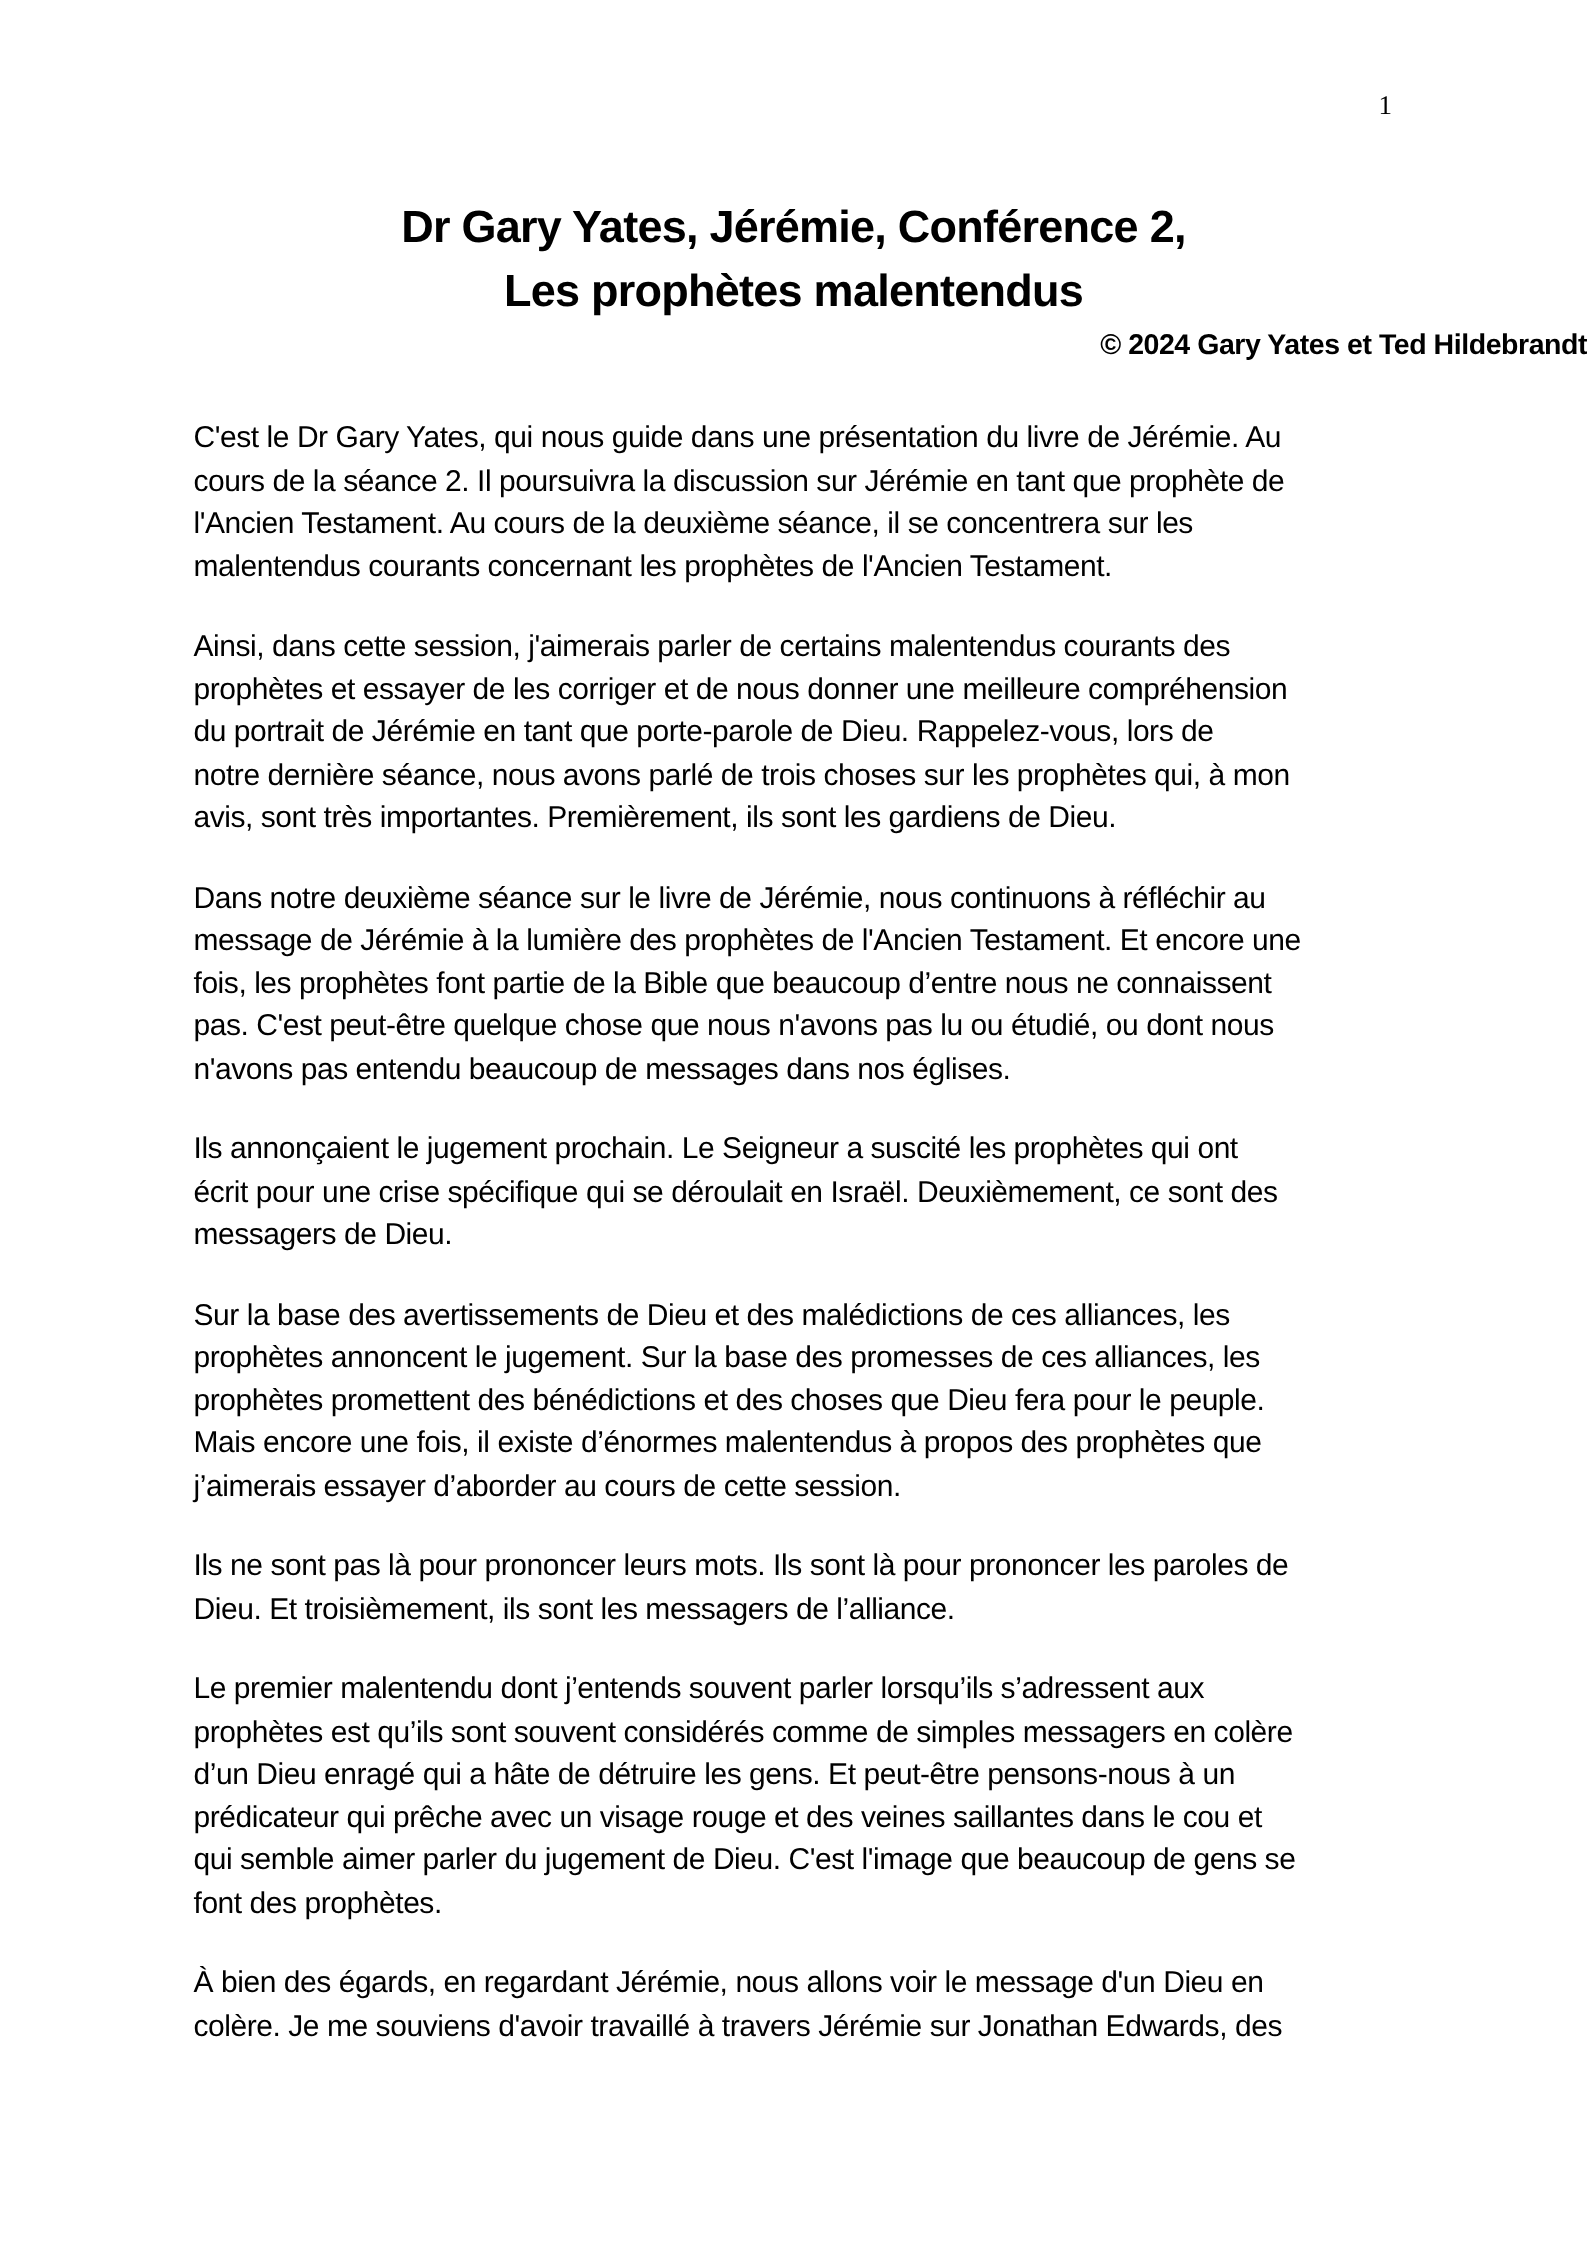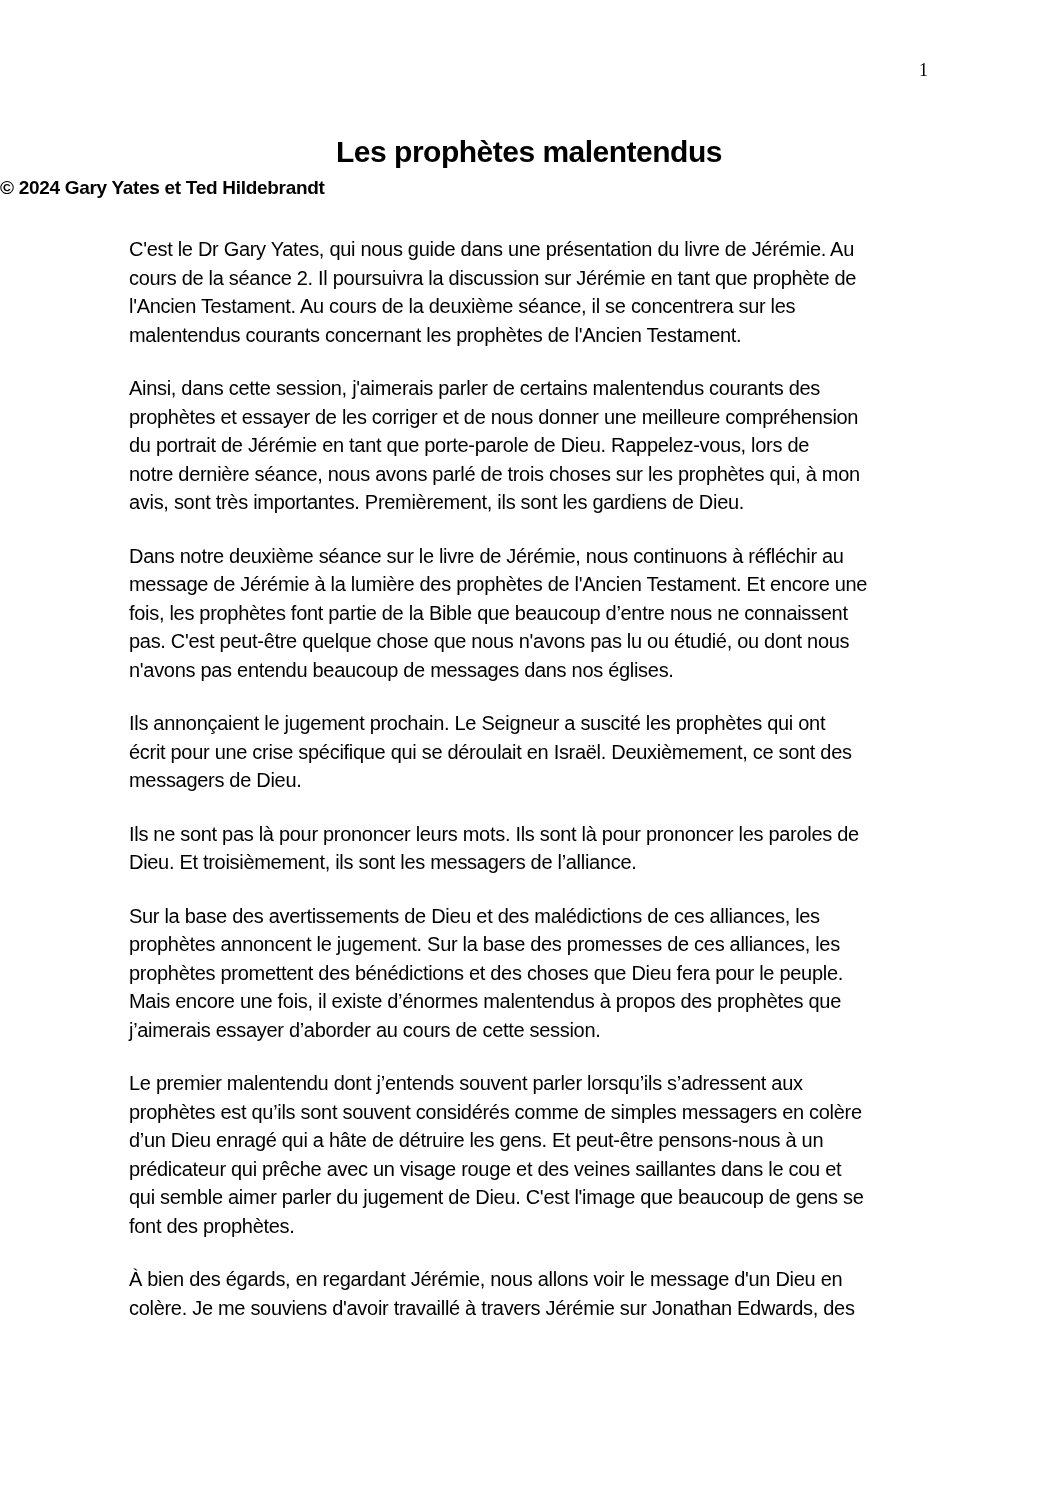--- a/index.html
+++ b/index.html
@@ -29,21 +29,21 @@
     text-align: center;
   }
   .title-line {
     font-size: 30px;
     font-weight: bold;
     line-height: 43px;
     letter-spacing: -0.5px;
   }
   .copyright {
     margin-top: 2px;
-    text-align: left;
+    text-align: right;
     font-size: 19px;
     font-weight: bold;
     line-height: 26px;
     letter-spacing: -0.3px;
   }
   .content {
     margin: 34px 120px 0 129px;
     font-size: 20px;
     line-height: 28.5px;
     letter-spacing: -0.3px;
@@ -54,20 +54,21 @@
   }
 </style>
 </head>
 <body>
 
 <div class="page">
 
   <div class="page-number">1</div>
 
   <div class="title-block">
+    <div class="title-line">Dr Gary Yates, Jérémie, Conférence 2,</div>
     <div class="title-line">Les prophètes malentendus</div>
     <div class="copyright">© 2024 Gary Yates et Ted Hildebrandt</div>
   </div>
 
   <div class="content">
       <p class="para">C'est le Dr Gary Yates, qui nous guide dans une présentation du livre de Jérémie. Au
 cours de la séance 2. Il poursuivra la discussion sur Jérémie en tant que prophète de
 l'Ancien Testament. Au cours de la deuxième séance, il se concentrera sur les
 malentendus courants concernant les prophètes de l'Ancien Testament.</p>
       <p class="para">Ainsi, dans cette session, j'aimerais parler de certains malentendus courants des
@@ -76,27 +77,27 @@
 notre dernière séance, nous avons parlé de trois choses sur les prophètes qui, à mon
 avis, sont très importantes. Premièrement, ils sont les gardiens de Dieu.</p>
       <p class="para">Dans notre deuxième séance sur le livre de Jérémie, nous continuons à réfléchir au
 message de Jérémie à la lumière des prophètes de l'Ancien Testament. Et encore une
 fois, les prophètes font partie de la Bible que beaucoup d’entre nous ne connaissent
 pas. C'est peut-être quelque chose que nous n'avons pas lu ou étudié, ou dont nous
 n'avons pas entendu beaucoup de messages dans nos églises.</p>
       <p class="para">Ils annonçaient le jugement prochain. Le Seigneur a suscité les prophètes qui ont
 écrit pour une crise spécifique qui se déroulait en Israël. Deuxièmement, ce sont des
 messagers de Dieu.</p>
-      <p class="para">Ils ne sont pas là pour prononcer leurs mots. Ils sont là pour prononcer les paroles de
-Dieu. Et troisièmement, ils sont les messagers de l’alliance.</p>
       <p class="para">Sur la base des avertissements de Dieu et des malédictions de ces alliances, les
 prophètes annoncent le jugement. Sur la base des promesses de ces alliances, les
 prophètes promettent des bénédictions et des choses que Dieu fera pour le peuple.
 Mais encore une fois, il existe d’énormes malentendus à propos des prophètes que
 j’aimerais essayer d’aborder au cours de cette session.</p>
+      <p class="para">Ils ne sont pas là pour prononcer leurs mots. Ils sont là pour prononcer les paroles de
+Dieu. Et troisièmement, ils sont les messagers de l’alliance.</p>
       <p class="para">Le premier malentendu dont j’entends souvent parler lorsqu’ils s’adressent aux
 prophètes est qu’ils sont souvent considérés comme de simples messagers en colère
 d’un Dieu enragé qui a hâte de détruire les gens. Et peut-être pensons-nous à un
 prédicateur qui prêche avec un visage rouge et des veines saillantes dans le cou et
 qui semble aimer parler du jugement de Dieu. C'est l'image que beaucoup de gens se
 font des prophètes.</p>
       <p class="para">À bien des égards, en regardant Jérémie, nous allons voir le message d'un Dieu en
 colère. Je me souviens d'avoir travaillé à travers Jérémie sur Jonathan Edwards, des</p>
     </div>
 

